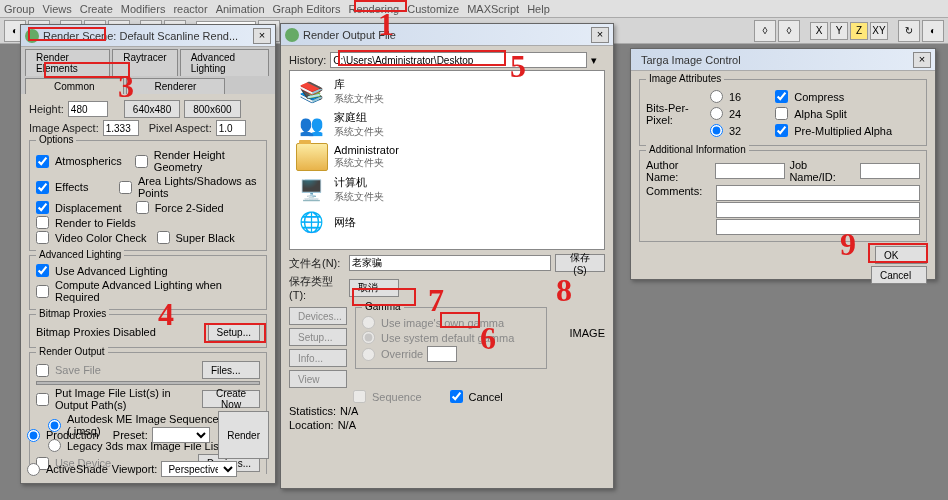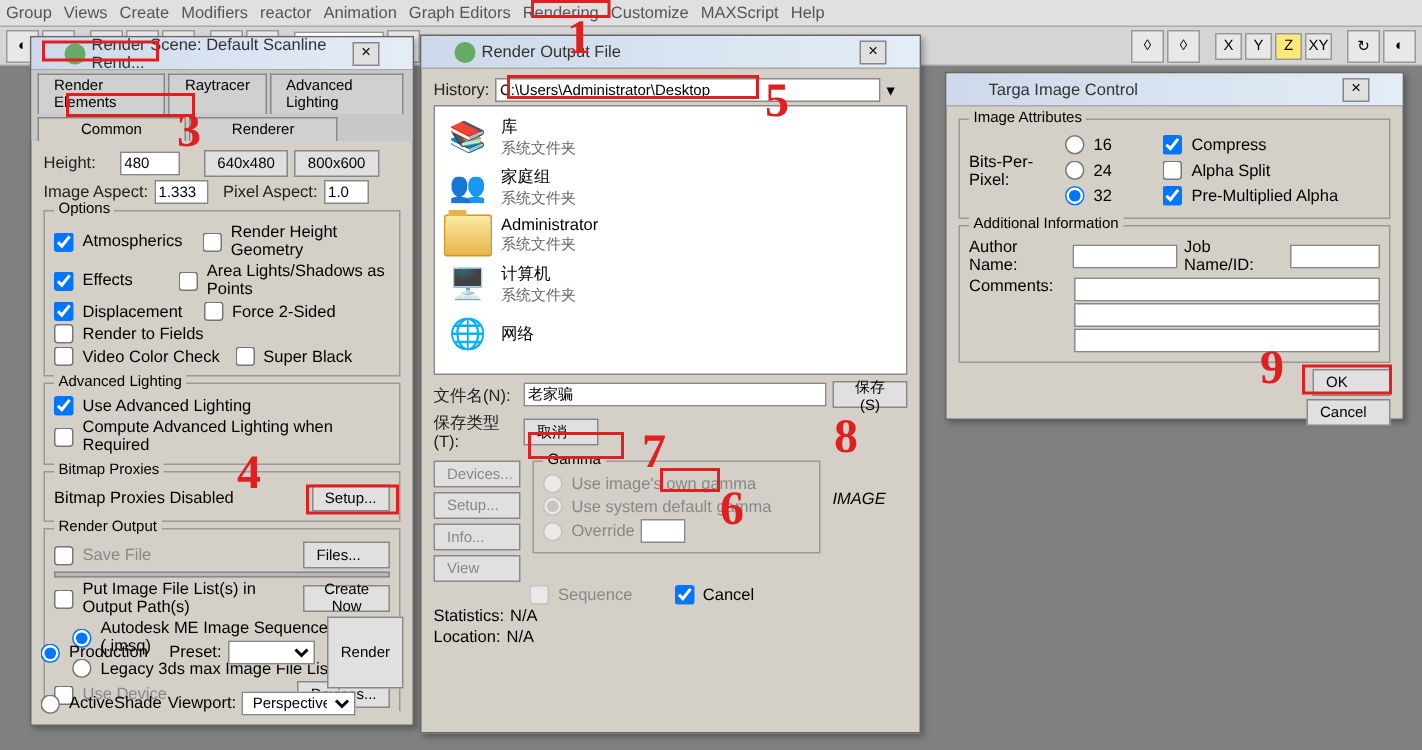--- a/index.html
+++ b/index.html
@@ -7,21 +7,21 @@
 
 .menubar { background: #e0e0e0; height: 18px; display: flex; align-items: center; padding: 0 4px; gap: 8px; border-bottom: 1px solid #aaa; }
 .menubar span { color: #555; cursor: pointer; }
 
 .toolbar { background: #d5d5d5; height: 26px; border-bottom: 1px solid #aaa; display: flex; align-items: center; padding: 0 4px; gap: 2px; }
 .toolbar .btn { width: 22px; height: 22px; background: #e8e8e8; border: 1px solid #999; display: inline-flex; align-items: center; justify-content: center; font-size: 10px; }
 .toolbar .sep { width: 6px; }
 .toolbar .combo { height: 20px; background: white; border: 1px solid #999; padding: 0 4px; min-width: 60px; display: inline-flex; align-items: center; }
 
 .window { position: absolute; background: #d4d0c8; border: 1px solid #666; box-shadow: 2px 2px 4px rgba(0,0,0,0.3); }
-.titlebar { background: linear-gradient(to right, #cdd9ea, #e4ecf7); height: 22px; display: flex; align-items: center; padding: 0 22px; border-bottom: 1px solid #aaa; }
+.titlebar { background: linear-gradient(to right, #cdd9ea, #e4ecf7); height: 22px; display: flex; align-items: center; padding: 0 4px; border-bottom: 1px solid #aaa; }
 .titlebar .icon { width: 14px; height: 14px; background: #6a6; border-radius: 50%; margin-right: 4px; }
 .titlebar .title { flex: 1; color: #333; }
 .titlebar .closebtn { width: 18px; height: 16px; background: #e0e0e0; border: 1px solid #888; text-align: center; line-height: 13px; }
 
 .tabs { display: flex; background: #c8c8c8; padding: 2px 4px 0 4px; }
 .tab { padding: 2px 10px; background: #d0d0d0; border: 1px solid #888; border-bottom: none; margin-right: 2px; cursor: pointer; font-size: 10px; }
 .tab.active { background: #d4d0c8; }
 
 .panel { padding: 4px 8px; }
 .groupbox { border: 1px solid #999; margin: 4px 0; padding: 6px 6px 4px 6px; position: relative; }
@@ -106,21 +106,21 @@
     <div class="tab">Advanced Lighting</div>
   </div>
   <div class="tabs">
     <div class="tab active" style="padding:2px 28px">Common</div>
     <div class="tab" style="padding:2px 28px">Renderer</div>
   </div>
 
   <div class="panel" style="height:380px; overflow:hidden;">
     <div class="row">
       <span class="lbl">Height:</span>
-      <input class="txt" style="width: 40px; margin-left: 12px;" value="480">
+      <input class="txt" style="width: 40px;" value="480">
       <span style="width:8px"></span>
       <button class="btn3d">640x480</button>
       <button class="btn3d">800x600</button>
     </div>
     <div class="row">
       <span class="lbl">Image Aspect:</span>
       <input class="txt" style="width: 36px;" value="1.333">
       <span style="width:2px"></span>
       <span class="lbl">Pixel Aspect:</span>
       <input class="txt" style="width: 30px;" value="1.0">
@@ -309,21 +309,21 @@
         <div class="row">
             <input type="radio" disabled="" checked="" style="">
             <span class="disabled">Use system default gamma</span>
           </div>
         <div class="row">
             <input type="radio" disabled="" style="">
             <span class="disabled">Override</span>
             <input class="txt disabled" style="width: 30px;">
           </div>
       </div>
-      <div style="width:50px; text-align:left; padding-top:20px;font-style:italic;">IMAGE</div>
+      <div style="width:50px; text-align:right; padding-top:20px;">IMAGE</div>
     </div>
 
     <div class="row" style="margin-left:64px">
         <input type="checkbox" disabled="" style="">
         <span class="disabled">Sequence</span>
       <span style="width:20px"></span>
         <input type="checkbox" checked="" style="">
         <span>Cancel</span>
       </div>
 

